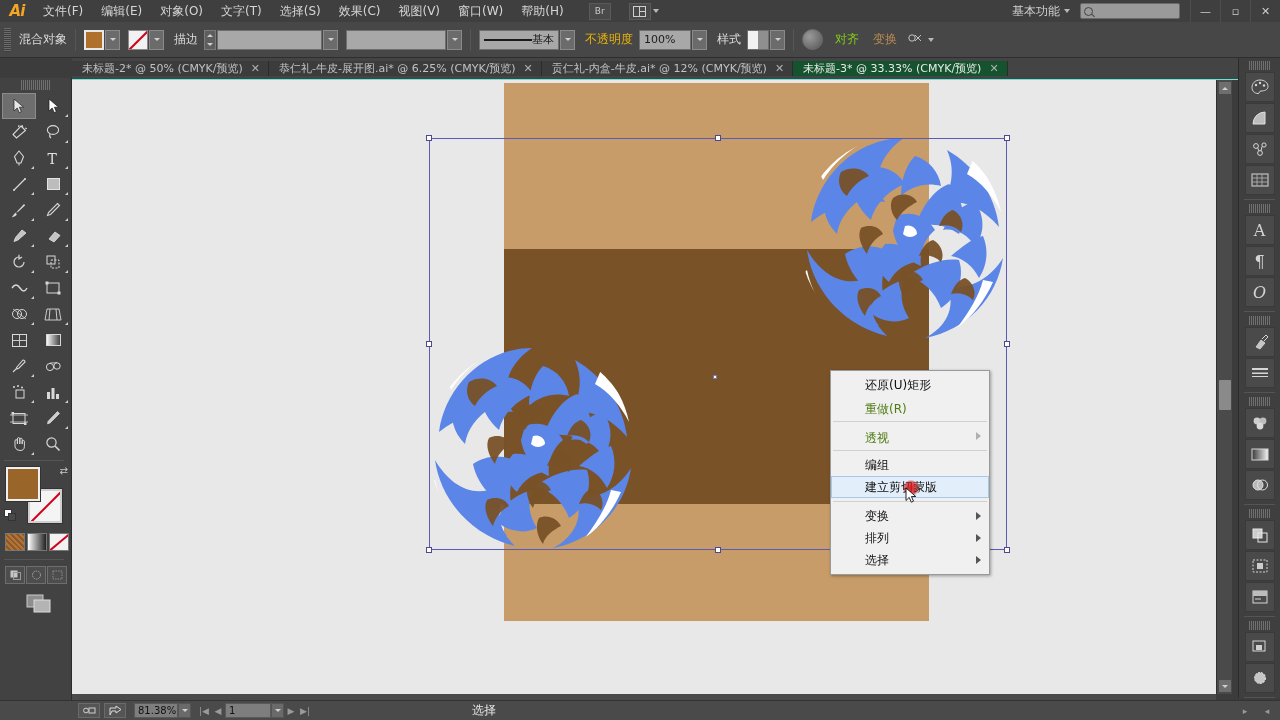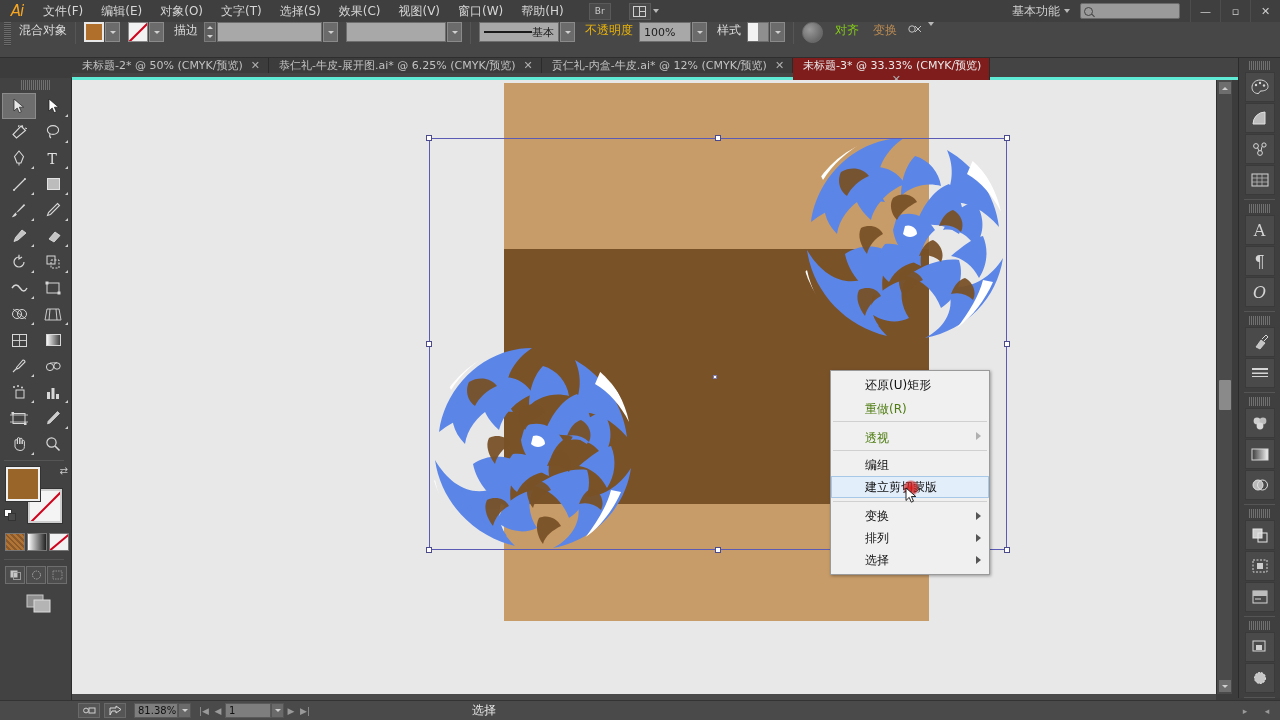--- a/index.html
+++ b/index.html
@@ -15,21 +15,21 @@
   #app { position: relative; width: 1280px; height: 720px; }
 
   
   .menubar {
     position: absolute; left: 0; top: 0; width: 1280px; height: 22px;
     background: #3f3f3f;
     display: flex; align-items: center;
   }
   .ai-logo {
     width: 34px; height: 22px; display: flex; align-items: center;
-    justify-content: center; color: #f5a623; font-weight: normal;
+    justify-content: center; color: #f5a623; font-weight: bold;
     font-size: 15px; font-style: italic; letter-spacing: -1px;
   }
   .menu-item {
     padding: 0 9px; height: 22px; line-height: 22px;
     font-size: 12px; color: #d6d6d6; white-space: nowrap;
   }
   .mb-spacer { flex: 0 0 14px; }
   .mb-icon-btn {
     width: 22px; height: 17px; margin: 0 2px;
     border: 1px solid #5a5a5a; background: #4a4a4a;
@@ -59,21 +59,21 @@
   .wc {
     width: 30px; height: 22px; display: flex; align-items: center;
     justify-content: center; color: #cfcfcf; font-size: 11px;
     border-left: 1px solid #4d4d4d;
   }
 
   
   .controlbar {
     position: absolute; left: 0; top: 22px; width: 1280px; height: 36px;
     background: #474747; border-bottom: 1px solid #2e2e2e;
-    display: flex; align-items: flex-start; padding-left: 4px;
+    display: flex; align-items: center; padding-left: 4px;
   }
   .gripper {
     width: 7px; height: 24px;
     background: repeating-linear-gradient(to bottom,#6b6b6b 0 1px,#3f3f3f 1px 2px);
     margin-right: 8px;
   }
   .cb-label { font-size: 12px; color: #dcdcdc; white-space: nowrap; }
   .cb-sep { width: 1px; height: 22px; background: #363636; margin: 0 8px;
             border-right: 1px solid #565656; }
   .swatch-wrap { display: flex; align-items: center; }
@@ -116,29 +116,29 @@
     border: 1px solid #6e6e6e;
   }
   .sq-swatch {
     width: 22px; height: 20px; border: 1px solid #6e6e6e;
     background: linear-gradient(to right,#f2f2f2 0 50%, #8f8f8f 50% 100%);
   }
 
   
   .tabbar {
     position: absolute; left: 72px; top: 58px; width: 1166px; height: 22px;
-    background: #444; display: flex; align-items: flex-start;
-    border-bottom: 3px solid #5eead4;
+    background: #444; display: flex; align-items: center;
+    border-bottom: 1px solid #5eead4;
   }
   .tab {
     display: flex; align-items: center; padding: 0 8px 0 10px;
     font-size: 11px; color: #c2c2c2; background: #3c3c3c;
     border-right: 1px solid #2b2b2b; white-space: nowrap;
   }
-  .tab.active { background: #7f1d1d; color: #eaeaea; flex-direction: column; }
+  .tab.active { background: #14532d; color: #eaeaea; }
   .tab .xclose { margin-left: 8px; font-size: 11px; color: #b0b0b0; }
 
   
   .toolbar {
     position: absolute; left: 0; top: 78px; width: 72px; height: 642px;
     background: #424242; border-right: 1px solid #2b2b2b;
   }
   .tb-grip {
     height: 10px; width: 30px; margin: 2px auto 3px auto;
     background: repeating-linear-gradient(to right,#707070 0 1px,#424242 1px 2px);

